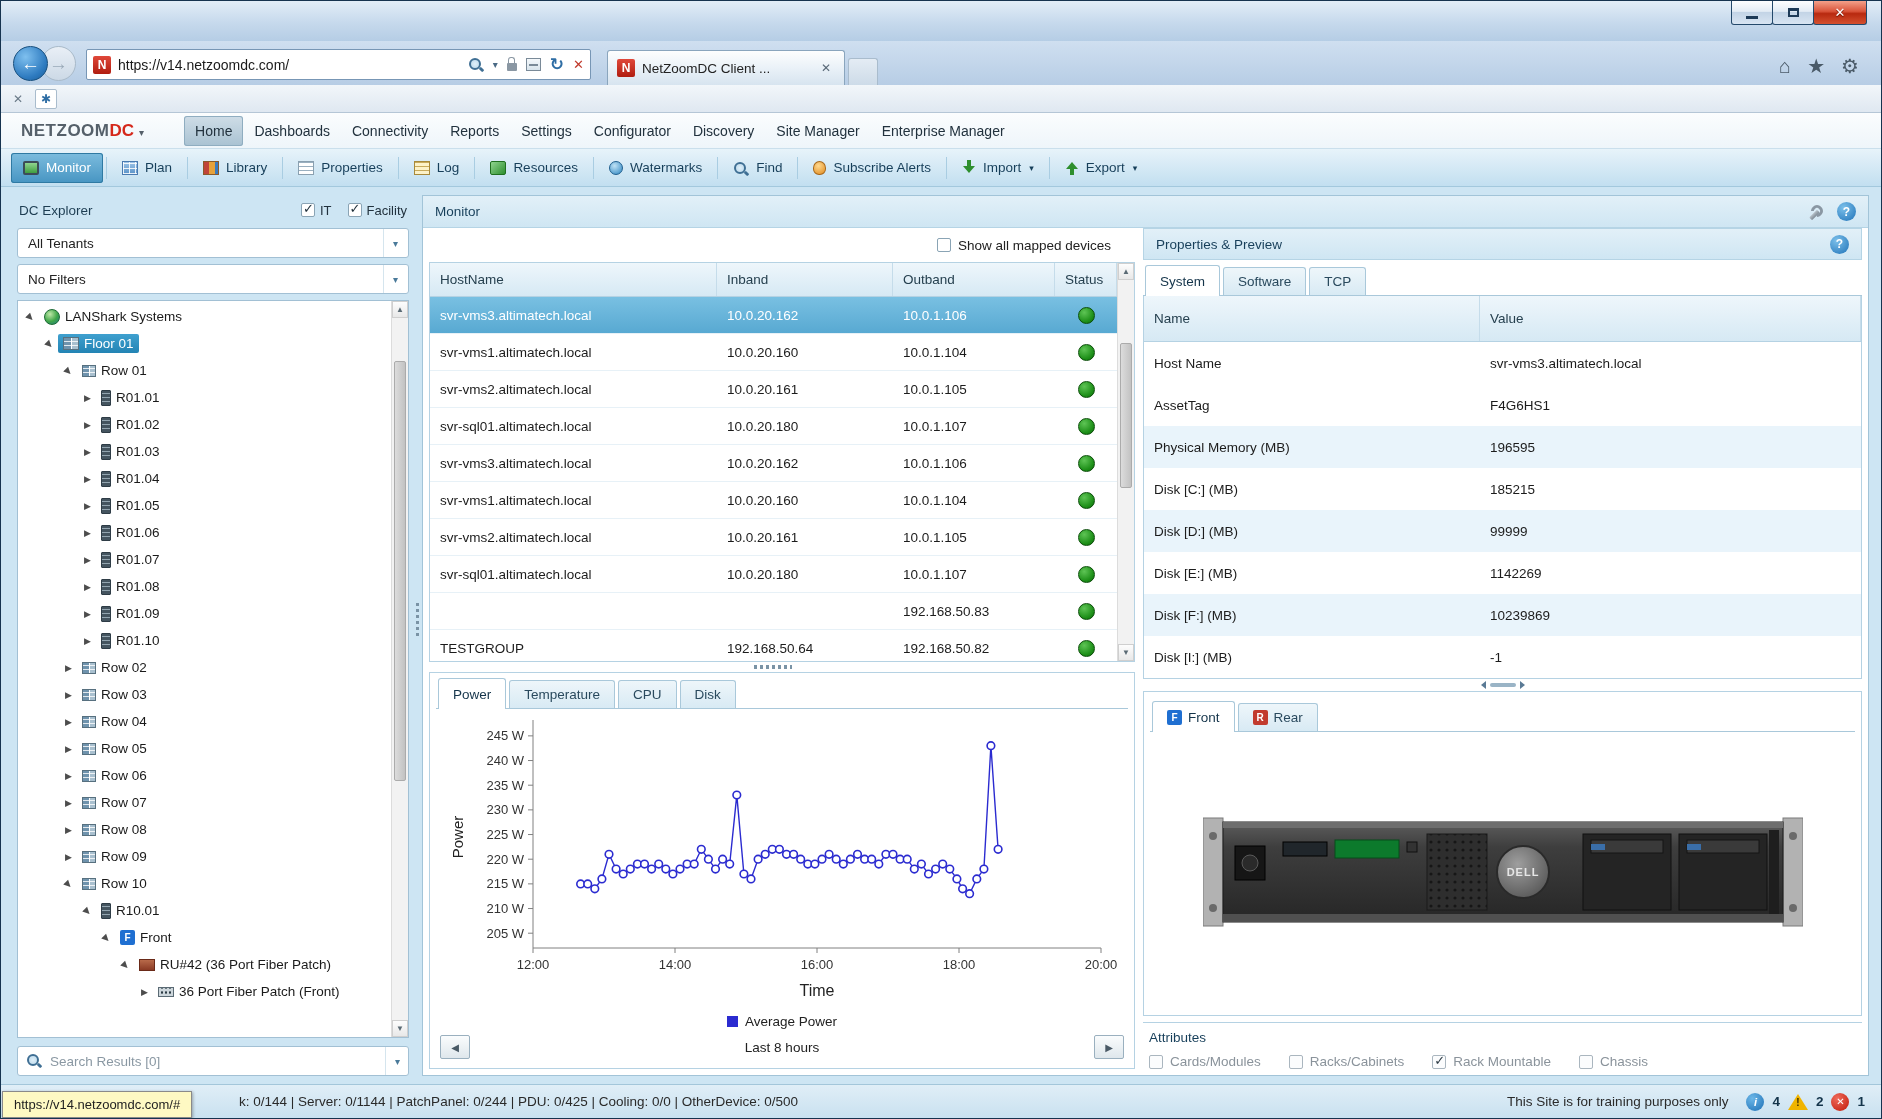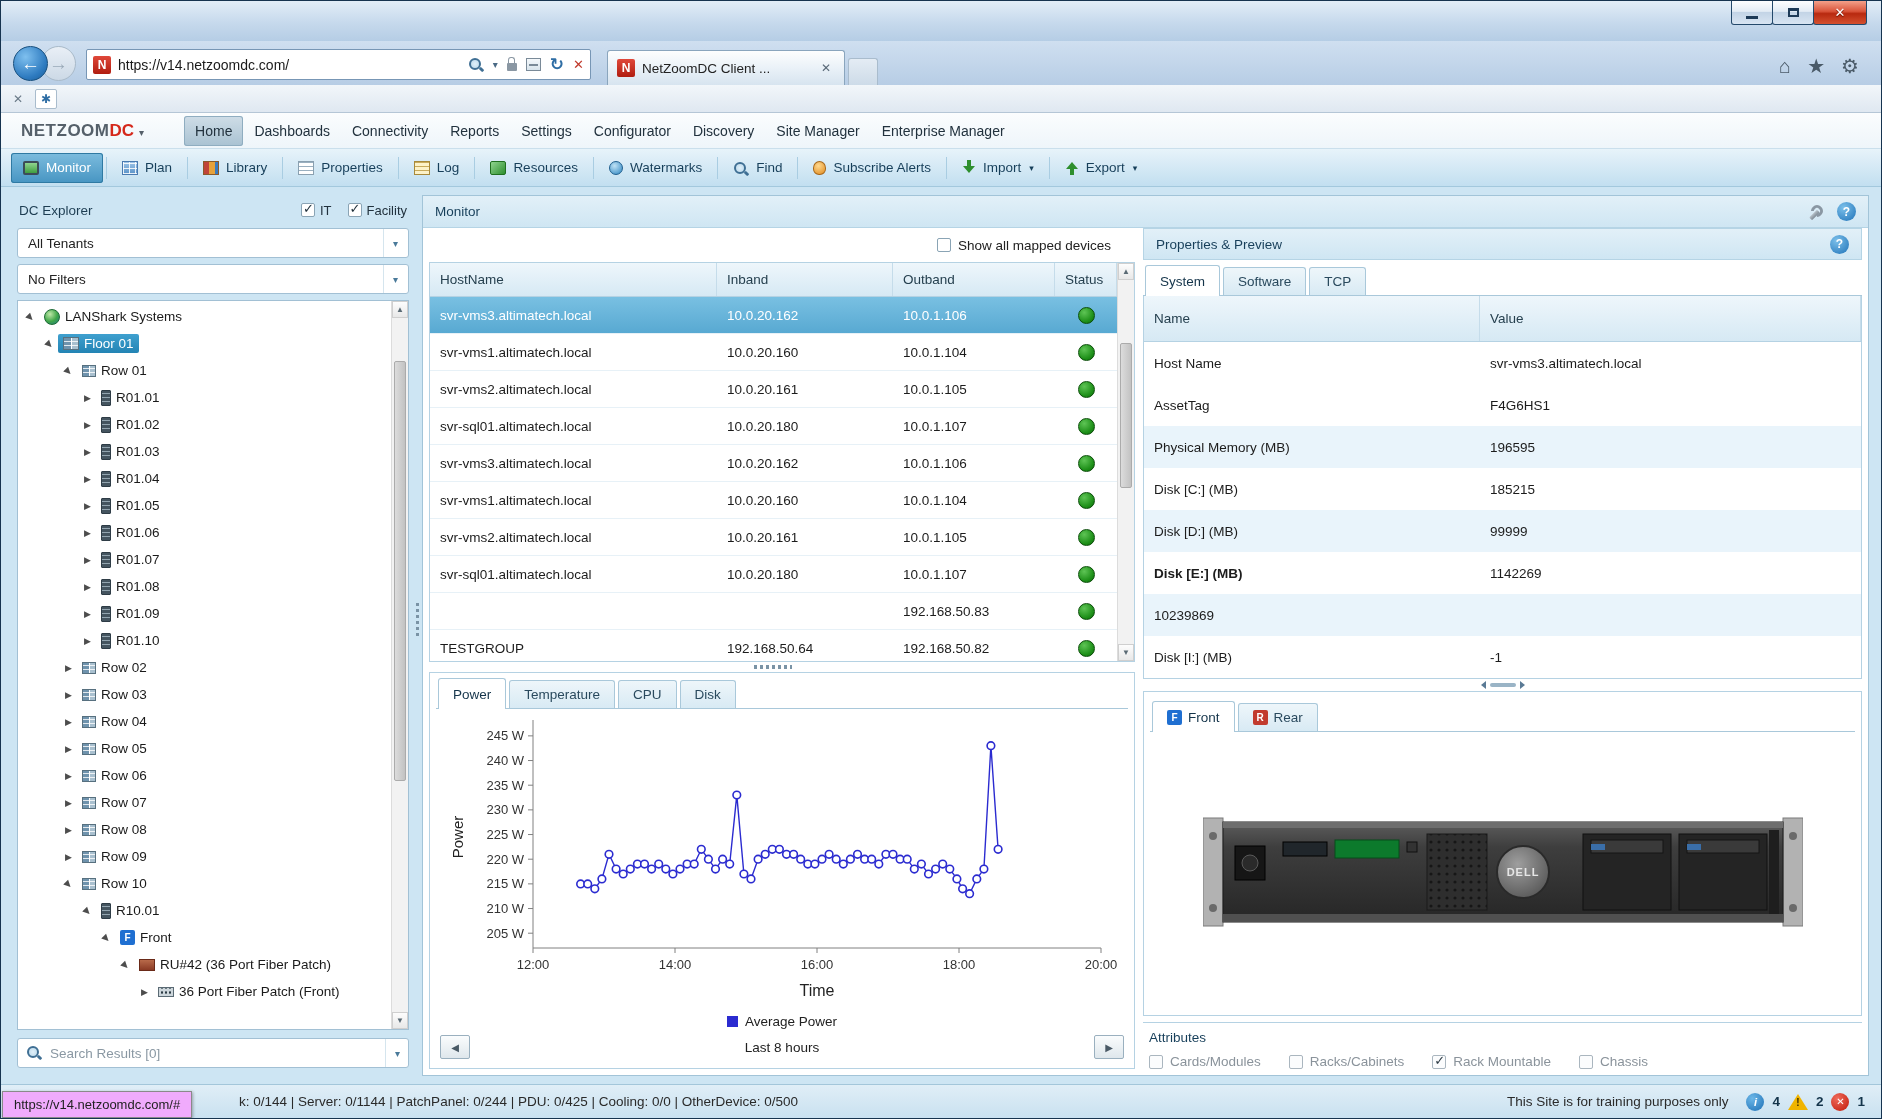--- a/index.html
+++ b/index.html
@@ -98,21 +98,21 @@
   .ti-floor{width:16px;height:13px;border:1px solid #57707f;background:repeating-linear-gradient(0deg,transparent 0 3px,rgba(255,255,255,.8) 3px 4px),linear-gradient(90deg,#6f93ad 0 7px,#fff 7px 8px,#a9c0cf 8px 16px)}
   .ti-row{width:14px;height:12px;border:1px solid #57707f;background:repeating-linear-gradient(0deg,transparent 0 3px,rgba(255,255,255,.8) 3px 4px),linear-gradient(90deg,#6f93ad 0 6px,#fff 6px 7px,#a9c0cf 7px 14px)}
   .ti-rack{width:10px;height:16px;border-radius:1px;background:repeating-linear-gradient(0deg,#44545f 0 3px,#93a5b0 3px 4px);border:1px solid #2e3c46}
   .ti-front{width:15px;height:15px;background:#1f6fd1;color:#fff;font-size:10px;font-weight:bold;border-radius:2px}
   .ti-ru{width:16px;height:12px;background:linear-gradient(#b86a4a,#8a3a24);border:1px solid #6a2a18}
   .ti-panel{width:16px;height:10px;border:1px solid #5a6a74;background-color:#cdd6db;background-image:radial-gradient(circle,#2a3a44 1px,transparent 1.3px);background-size:4px 5px;background-position:1px 2px}
   .vscroll{position:absolute;top:0;right:0;bottom:0;width:17px;background:#f2f2f2;border-left:1px solid #dcdcdc}
   .sb-arrow{position:absolute;left:0;width:16px;height:17px;font-size:8px;color:#5a6a74;display:flex;align-items:center;justify-content:center;background:linear-gradient(#fdfdfd,#e8e8e8);border:1px solid #cfcfcf}
   .sb-arrow.bottom{bottom:0}
   .sb-thumb{position:absolute;left:2px;width:12px;background:linear-gradient(90deg,#dcdcdc,#c2c2c2);border:1px solid #ababab;border-radius:2px}
-  .searchbox{height:30px;margin:5px 4px 8px;background:#fff;border:1px solid #a2c0d4;border-radius:3px;display:flex;align-items:center;gap:8px;padding:0 8px;font-size:13.5px;color:#8a98a3;flex:none}
+  .searchbox{height:30px;margin:5px 4px 0;background:#fff;border:1px solid #a2c0d4;border-radius:3px;display:flex;align-items:center;gap:8px;padding:0 8px;font-size:13.5px;color:#8a98a3;flex:none}
   .search-text{flex:1}
 
   .vsplit{width:9px;flex:none;position:relative}
   .grip-v{position:absolute;left:3px;top:46%;width:3px;height:36px;background:repeating-linear-gradient(0deg,#7a93a5 0 3px,transparent 3px 6px)}
   .vsplit2{width:8px;flex:none}
 
   
   .mainpanel{flex:1;display:flex;flex-direction:column;background:#fff;border:1px solid #a2c4d8;min-width:0;min-height:0}
   .main-header{height:32px;background:linear-gradient(#e2f0f8,#cfe6f3);border-bottom:1px solid #b5d4e5;display:flex;align-items:center;padding:0 12px;font-size:13.5px;color:#173f5a;flex:none}
   .mh-icons{margin-left:auto;display:flex;align-items:center;gap:12px}
@@ -179,21 +179,21 @@
   .statusbar{height:34px;background:linear-gradient(#e0eef7,#c9e1f0);border-top:1px solid #a3c6da;display:flex;align-items:center;padding:0 16px;font-size:13.5px;color:#2a2a2a;flex:none}
   .sb-left{margin-left:222px;white-space:nowrap}
   .sb-right{margin-left:auto;display:flex;align-items:center;gap:8px;white-space:nowrap}
   .sb-count{color:#14344a;font-size:13.5px}
   .info-ic{width:18px;height:18px;border-radius:50%;background:radial-gradient(circle at 35% 30%,#6cb7e8,#1d6fb5);color:#fff;font-size:11px;font-weight:bold;font-style:italic;display:flex;align-items:center;justify-content:center;margin-left:10px}
   .tri{position:relative;width:20px;height:18px;display:inline-block}
   .tri-shape{position:absolute;left:0;top:1px;width:0;height:0;border-left:10px solid transparent;border-right:10px solid transparent;border-bottom:16px solid #f0b400}
   .tri-mark{position:absolute;left:0;right:0;top:4px;text-align:center;font-size:10px;font-weight:bold;color:#3a2a00}
   .err-ic{width:18px;height:18px;border-radius:50%;background:radial-gradient(circle at 35% 30%,#ef6a5a,#c01808);color:#fff;font-size:10px;font-weight:bold;display:flex;align-items:center;justify-content:center}
 
-  .tooltip{position:absolute;left:1px;bottom:0;height:27px;background:#f0abfc;border:1px solid #8a8a8a;box-shadow:1px 1px 3px rgba(0,0,0,.3);display:flex;align-items:center;padding:0 11px;font-size:13px;color:#222;z-index:50}
+  .tooltip{position:absolute;left:1px;bottom:0;height:27px;background:#fef9c3;border:1px solid #8a8a8a;box-shadow:1px 1px 3px rgba(0,0,0,.3);display:flex;align-items:center;padding:0 11px;font-size:13px;color:#222;z-index:50}
 </style>
 </head>
 <body>
 
 <div class="screen">
 
   <div class="titlebar">
     <div class="win-controls">
       <div class="win-btn">
           <span class="glyph-min"></span>
@@ -818,24 +818,25 @@
                 </div>
                 <div class="p-row">
                   <div class="p-cell" style="width: 336px;">Disk [C:] (MB)</div>
                   <div class="p-cell" style="flex: 1 1 0%;">185215</div>
                 </div>
                 <div class="p-row alt">
                   <div class="p-cell" style="width: 336px;">Disk [D:] (MB)</div>
                   <div class="p-cell" style="flex: 1 1 0%;">99999</div>
                 </div>
                 <div class="p-row">
-                  <div class="p-cell" style="width: 336px; font-weight: bold;">Disk [E:] (MB)</div>
+                  <div class="p-cell" style="width: 336px;">Disk [E:] (MB)</div>
                   <div class="p-cell" style="flex: 1 1 0%;">1142269</div>
                 </div>
                 <div class="p-row alt">
+                  <div class="p-cell" style="width: 336px;">Disk [F:] (MB)</div>
                   <div class="p-cell" style="flex: 1 1 0%;">10239869</div>
                 </div>
                 <div class="p-row">
                   <div class="p-cell" style="width: 336px;">Disk [I:] (MB)</div>
                   <div class="p-cell" style="flex: 1 1 0%;">-1</div>
                 </div>
               </div>
             <div class="mini-split">
               <span class="ms-left"></span>
               <span class="ms-bar"></span>

